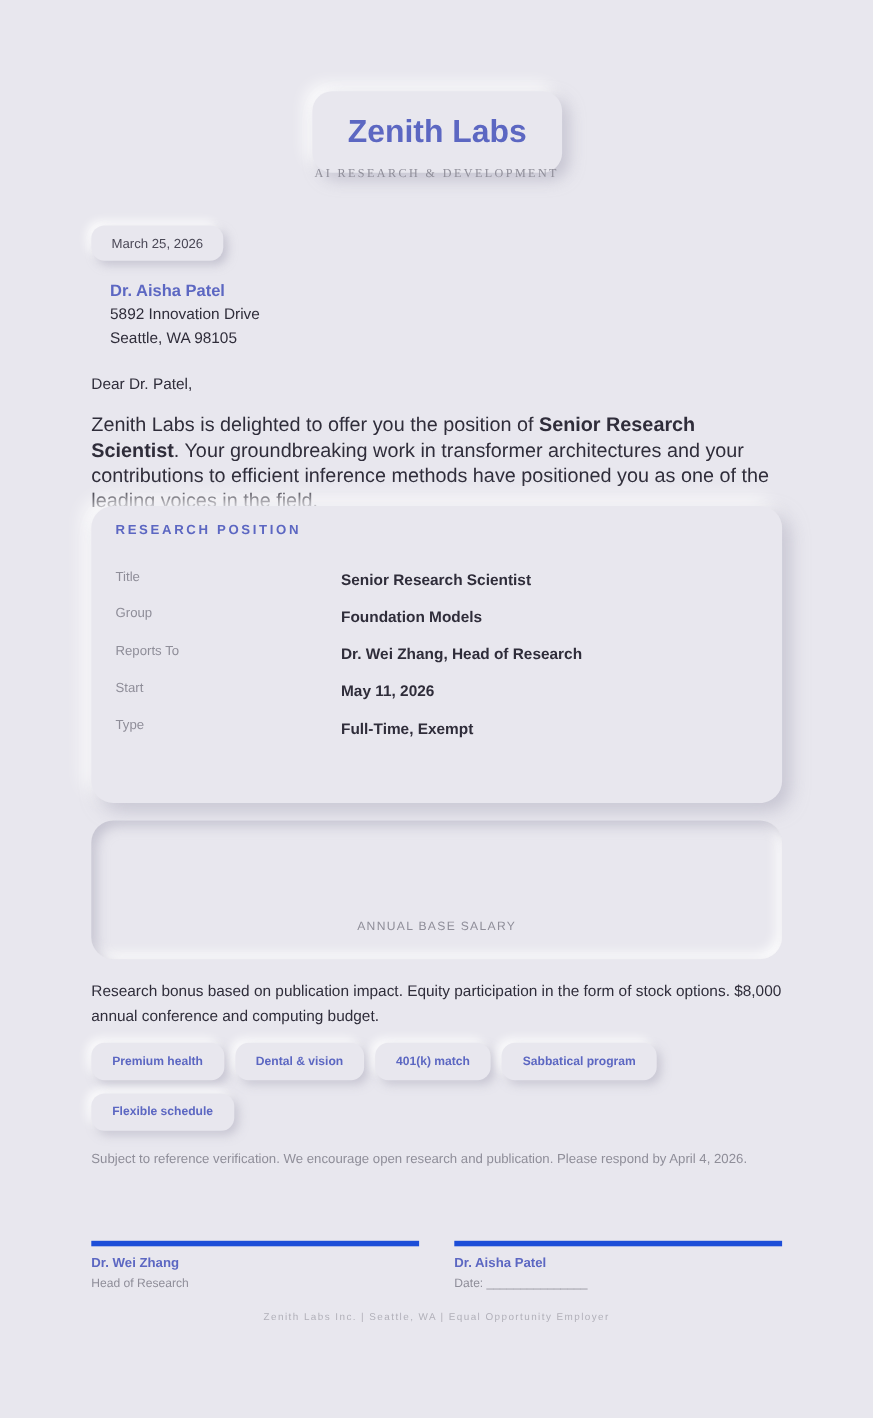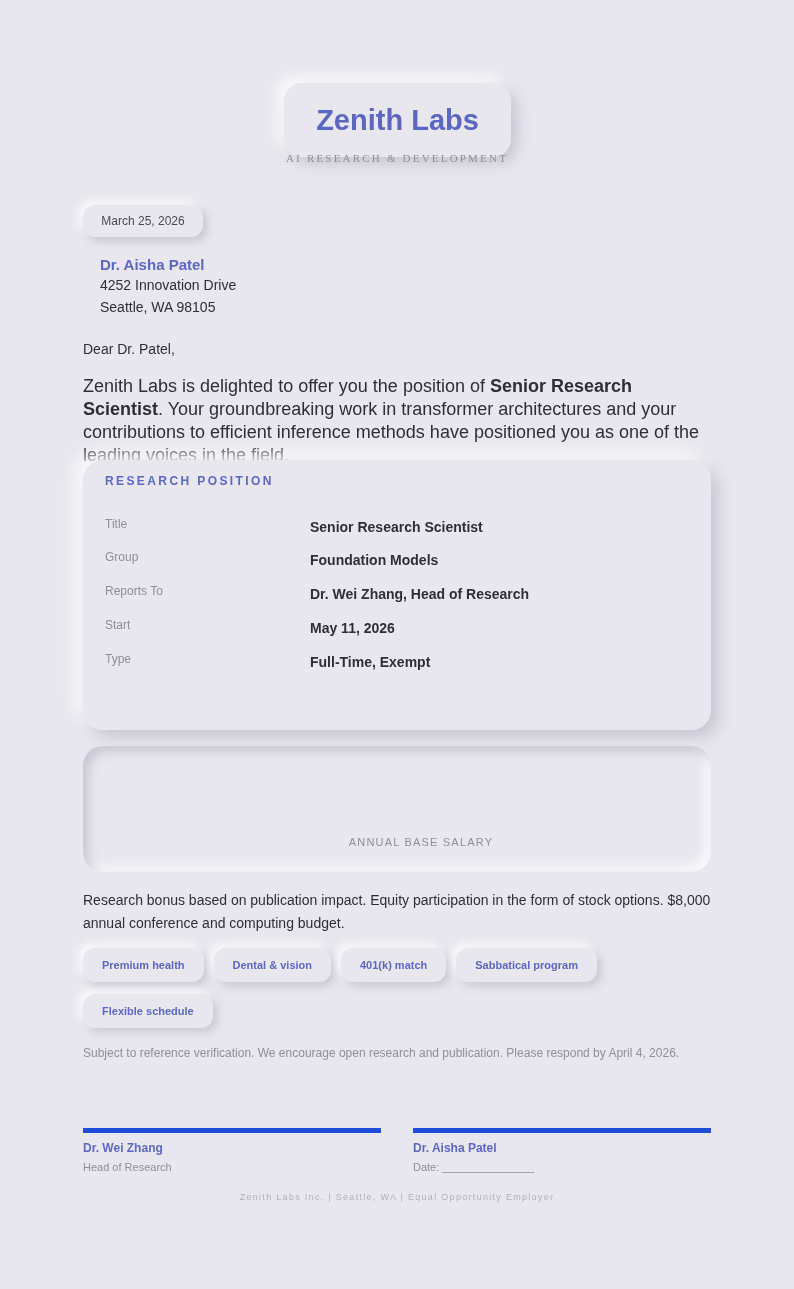--- a/index.html
+++ b/index.html
@@ -59,21 +59,21 @@
     position: absolute; left: 0; top: 746px; width: 628px; height: 126px;
     border-radius: 20px; background: #e8e7ee;
     box-shadow: inset 5px 5px 11px rgba(170,168,185,0.55), inset -5px -5px 11px rgba(255,255,255,0.9);
   }
   .salary-amount {
     position: absolute; left: 0; top: 32px; width: 628px; text-align: center;
     font-size: 40px; font-weight: bold; color: #5c67c2;
   }
   .salary-label {
     position: absolute; left: 0; top: 90px; width: 628px; text-align: center;
-    font-size: 11px; letter-spacing: 1.2px; color: #8f8e99; padding-left: 24px;
+    font-size: 11px; letter-spacing: 1.2px; color: #8f8e99;
   }
 
   .bonus { position: absolute; left: 0; top: 889px; width: 628px; font-size: 14px; line-height: 23px; }
 
   .benefits { position: absolute; left: 0; top: 948px; width: 628px; display: flex; flex-wrap: wrap; gap: 12px 10px; }
   .chip {
     height: 34px; padding: 0 19px; border-radius: 12px; background: #e8e7ee;
     box-shadow: 4px 4px 9px rgba(170,168,185,0.5), -4px -4px 9px rgba(255,255,255,0.9);
     display: flex; align-items: center;
     font-size: 11px; font-weight: bold; color: #5c67c2;
@@ -97,21 +97,21 @@
 
   <div class="logo-box">
     <span class="logo-text">Zenith Labs</span>
   </div>
   <div class="tagline">AI RESEARCH &amp; DEVELOPMENT</div>
 
   <div class="date-pill">March 25, 2026</div>
 
   <div class="recipient">
     <div class="name">Dr. Aisha Patel</div>
-    <div class="addr">4252 Innovation Drive</div>
+    <div class="addr">5892 Innovation Drive</div>
     <div class="addr">Seattle, WA 98105</div>
   </div>
 
   <div class="salutation">Dear Dr. Patel,</div>
 
   <div class="intro"><span>Zenith Labs is delighted to offer you the position of </span><b>Senior Research Scientist</b><span>. Your groundbreaking work in transformer architectures and your contributions to efficient inference methods have positioned you as one of the leading voices in the field.</span></div>
 
   <div class="position-card">
     <div class="card-title">RESEARCH POSITION</div>
 

